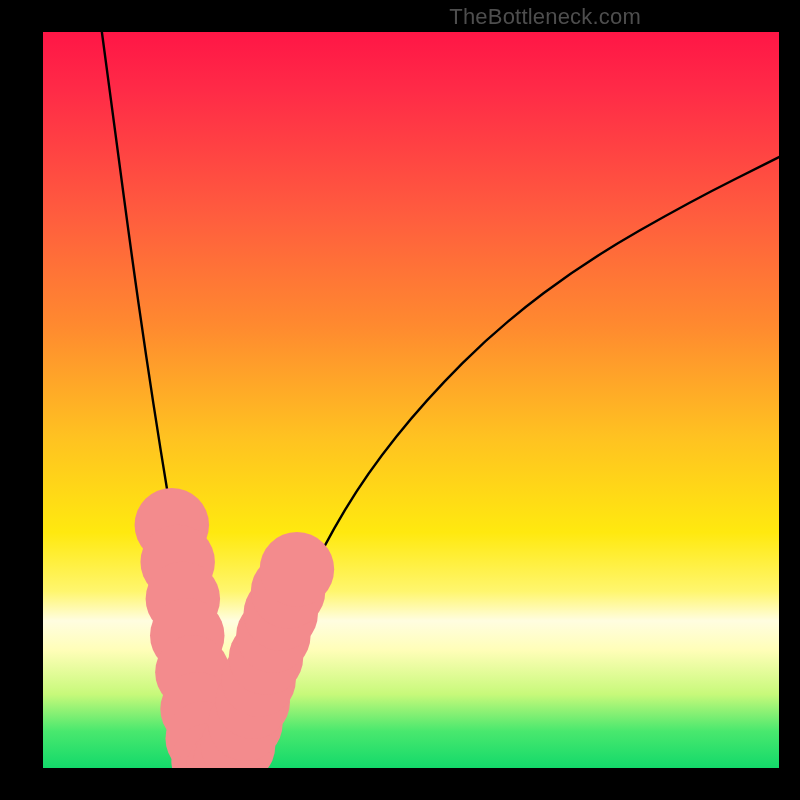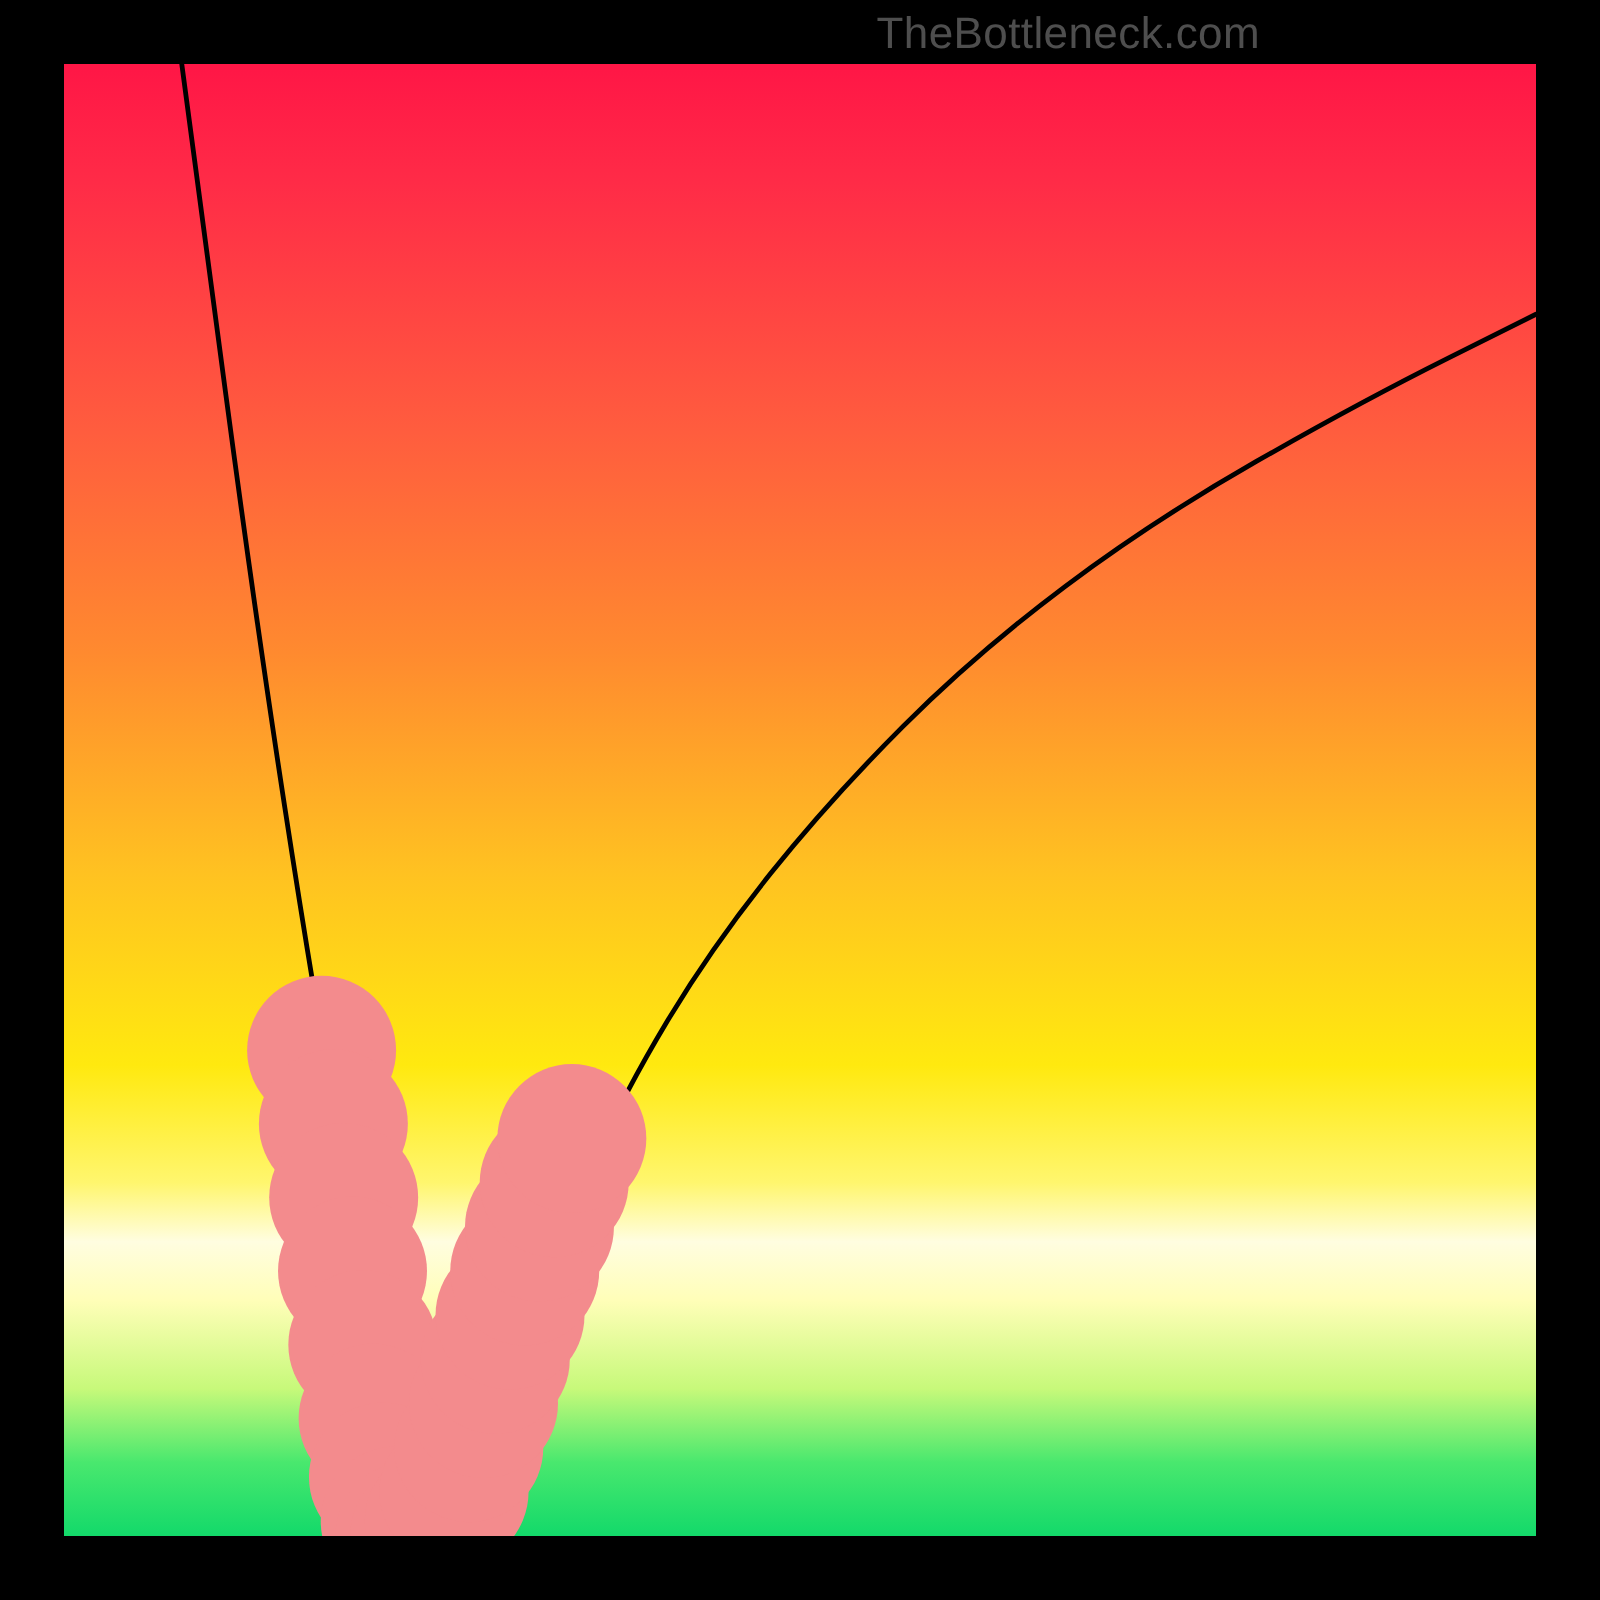--- a/index.html
+++ b/index.html
@@ -9,20 +9,21 @@
     height: 800px;
     overflow: hidden;
     background: #000;
     font-family: Arial, Helvetica, sans-serif;
   }
   .frame {
     position: relative;
     width: 640px;
     height: 800px;
     background: #000;
+    margin-left: 11px;
   }
   .watermark {
     position: absolute;
     top: 4px;
     right: 10px;
     color: #4e4e4e;
     font-size: 22px;
     font-weight: 500;
     letter-spacing: 0.2px;
     z-index: 10;

